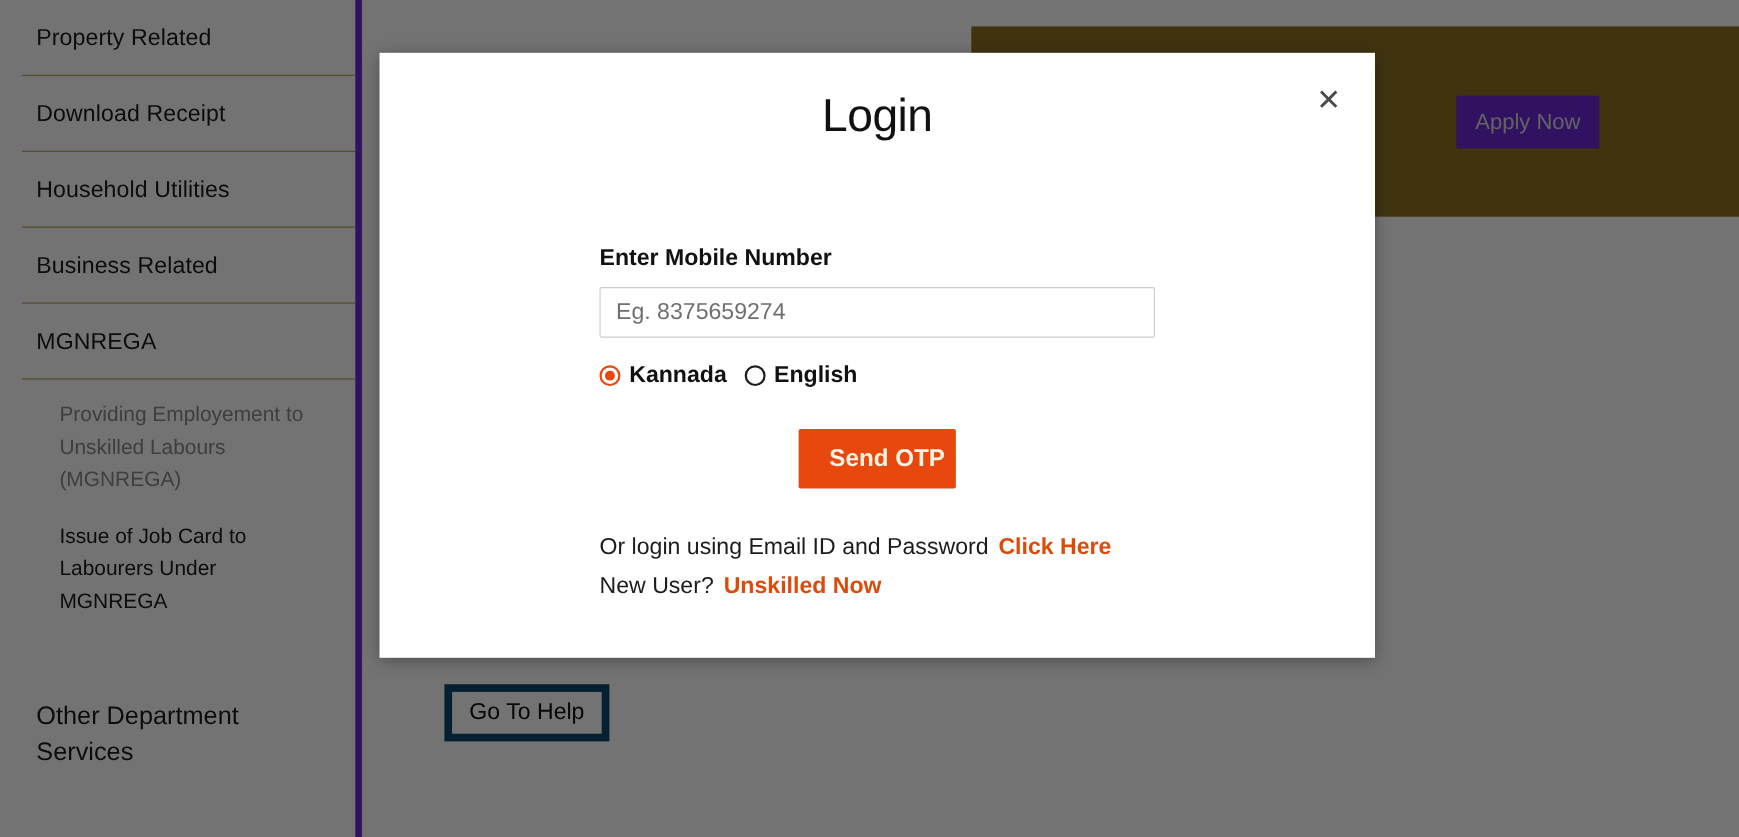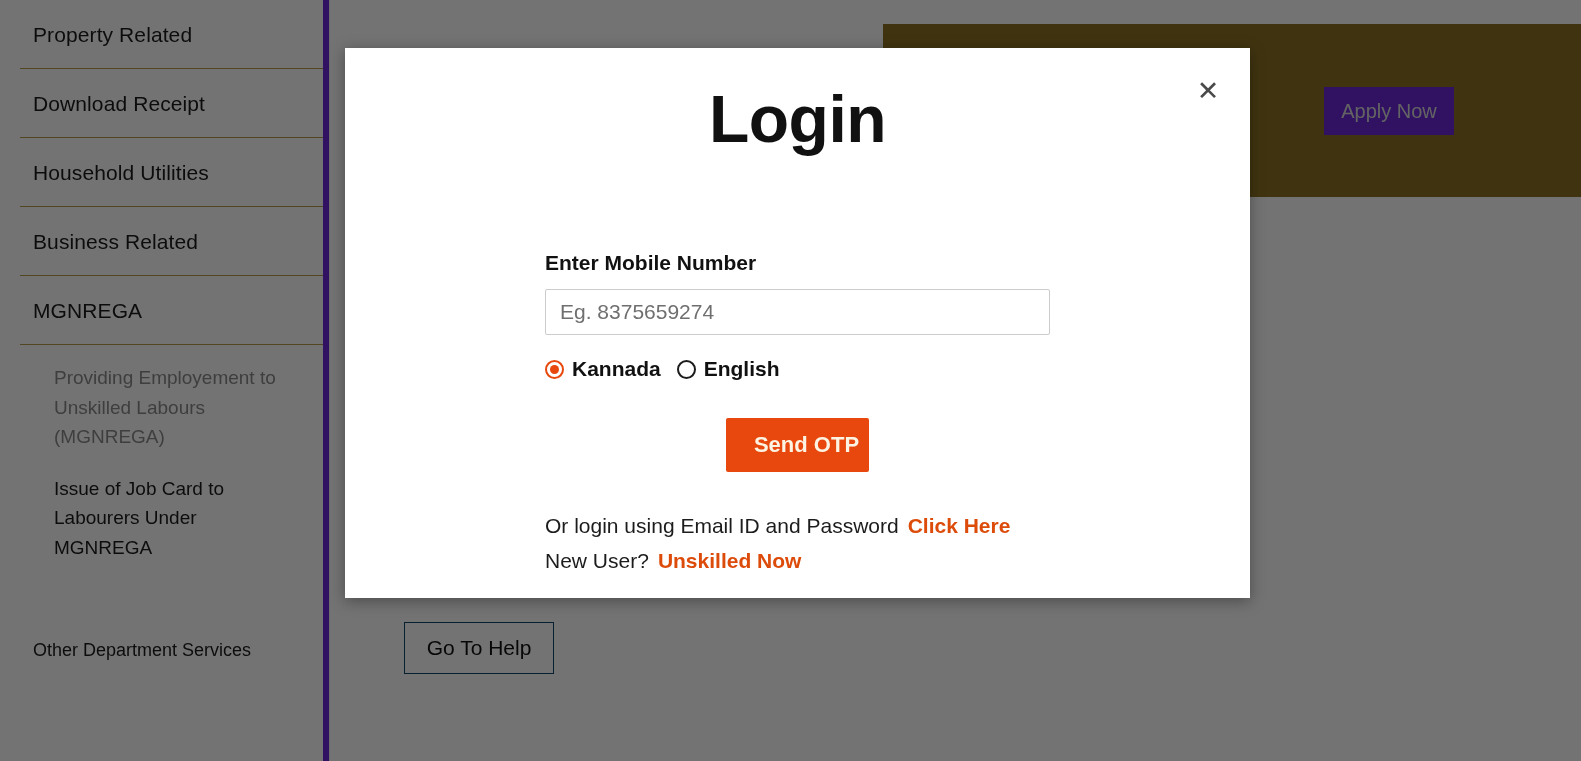--- a/index.html
+++ b/index.html
@@ -76,21 +76,21 @@
     line-height: 29.5px;
     color: #1c1c1c;
   }
   .side-sub.muted { color: #8b8b8b; }
   .side-sub.first { padding-top: 18px; }
   .side-sub.second { padding-top: 22px; }
 
   .side-footer {
     margin: 0 30px 0 33px;
     padding-top: 72px;
-    font-size: 18px;
+    font-size: 23px;
     line-height: 33px;
     color: #1c1c1c;
   }
 
   
   #content {
     position: absolute;
     left: 330px;
     top: 0;
     right: 0;
@@ -110,21 +110,21 @@
     color: #111111;
     letter-spacing: -0.4px;
   }
 
   #help-button {
     position: absolute;
     left: 74px;
     top: 622px;
     width: 150px;
     height: 52px;
-    border: 1px solid #0c4a6e;
+    border: 7px solid #0c4a6e;
     background: transparent;
     font-family: "Liberation Sans", sans-serif;
     font-size: 21px;
     color: #111111;
     cursor: pointer;
     display: flex;
     align-items: center;
     justify-content: center;
     box-sizing: border-box;
   }
@@ -184,22 +184,22 @@
     padding: 0;
     display: flex;
     align-items: center;
     justify-content: center;
   }
 
   #modal-title {
     margin: 0;
     padding-top: 33px;
     text-align: center;
-    font-size: 66px;
-    font-weight: 700;
+    font-size: 42px;
+    font-weight: 400;
     color: #111111;
     letter-spacing: -0.5px;
   }
 
   #modal-body {
     padding: 0 0 0 200px;
   }
 
   .field-label {
     margin-top: 94px;

